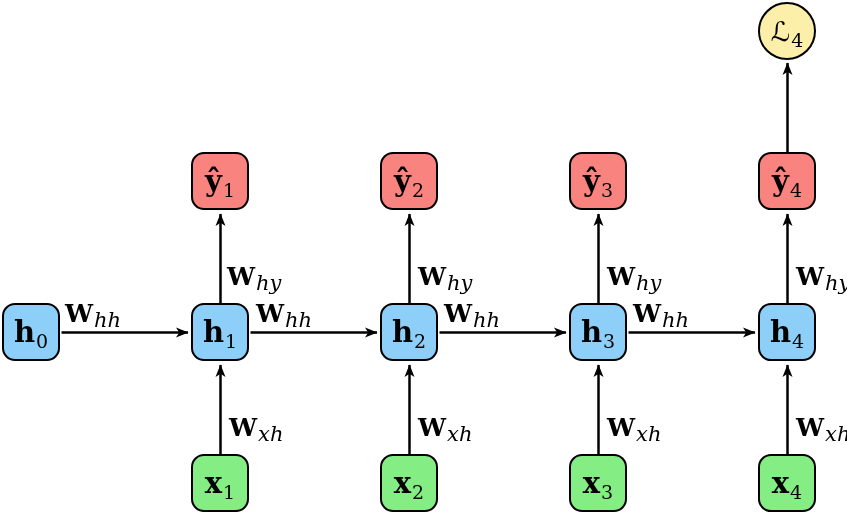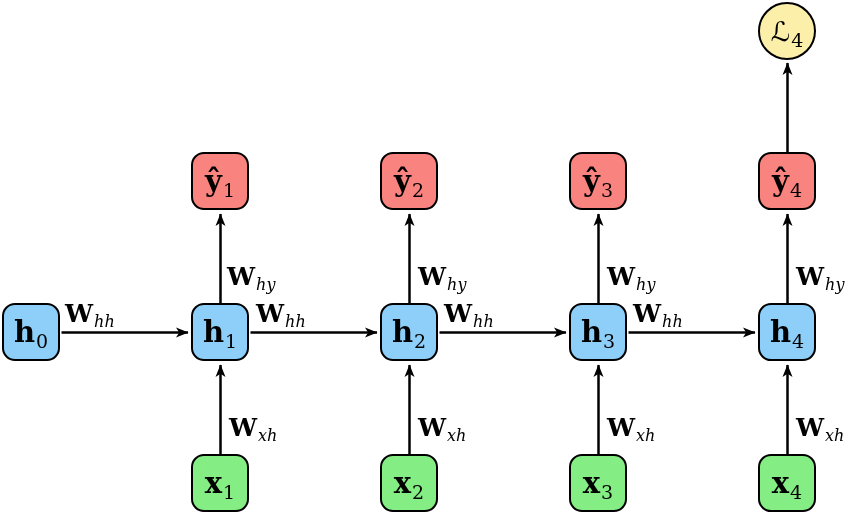--- a/index.html
+++ b/index.html
@@ -21,21 +21,21 @@
   .node .base{font-weight:bold;}
   .round .base{font-weight:normal;}
   .node .sub{
     font-weight:normal;font-size:19px;position:relative;top:9px;margin-left:1px;
   }
   .wlabel{
     position:absolute;font-weight:bold;font-size:25px;line-height:1;color:#000;
     white-space:nowrap;
   }
   .wlabel .wsub{
-    font-weight:normal;font-style:italic;font-size:16px;position:relative;top:5px;margin-left:1px;
+    font-weight:normal;font-style:italic;font-size:21px;position:relative;top:5px;margin-left:1px;
   }
 </style>
 </head>
 <body>
 
 <div id="canvas">
 
   <svg id="edges" width="847" height="516" viewBox="0 0 847 516">
     <defs>
       <marker id="arrow" viewBox="0 0 13 11" markerWidth="13" markerHeight="11" refX="12" refY="5.5" orient="auto" markerUnits="userSpaceOnUse">

